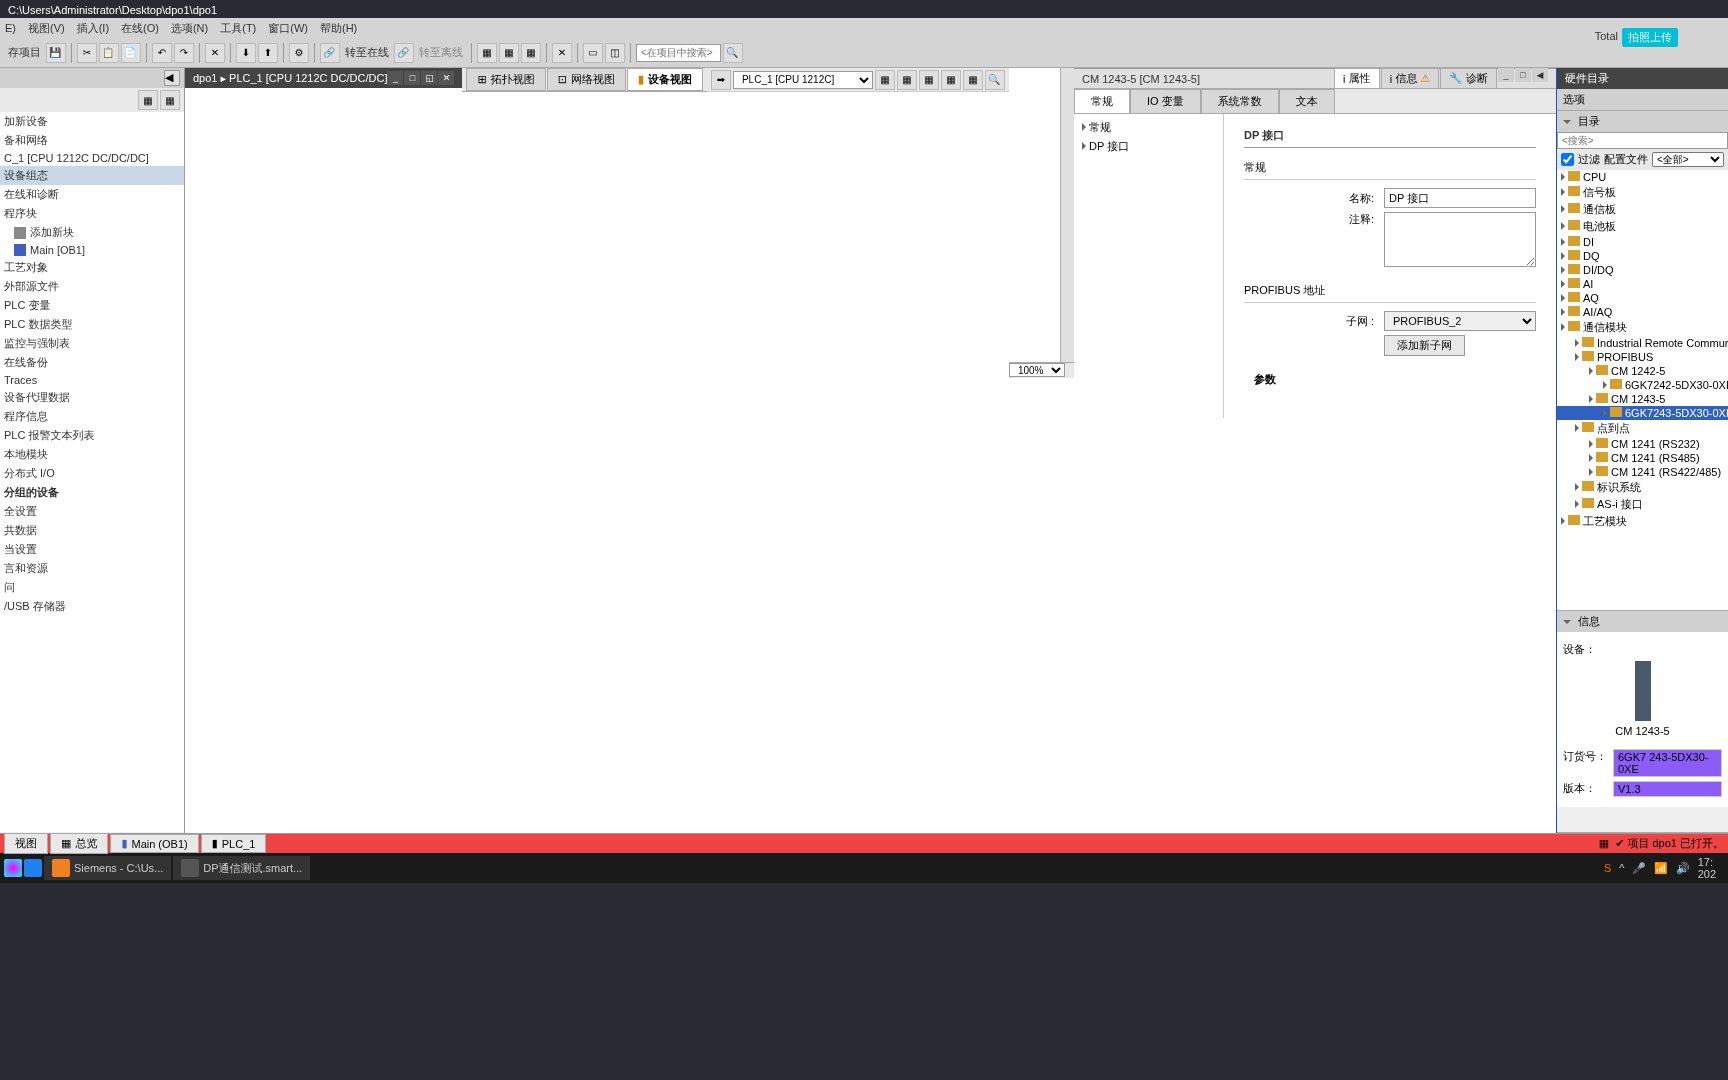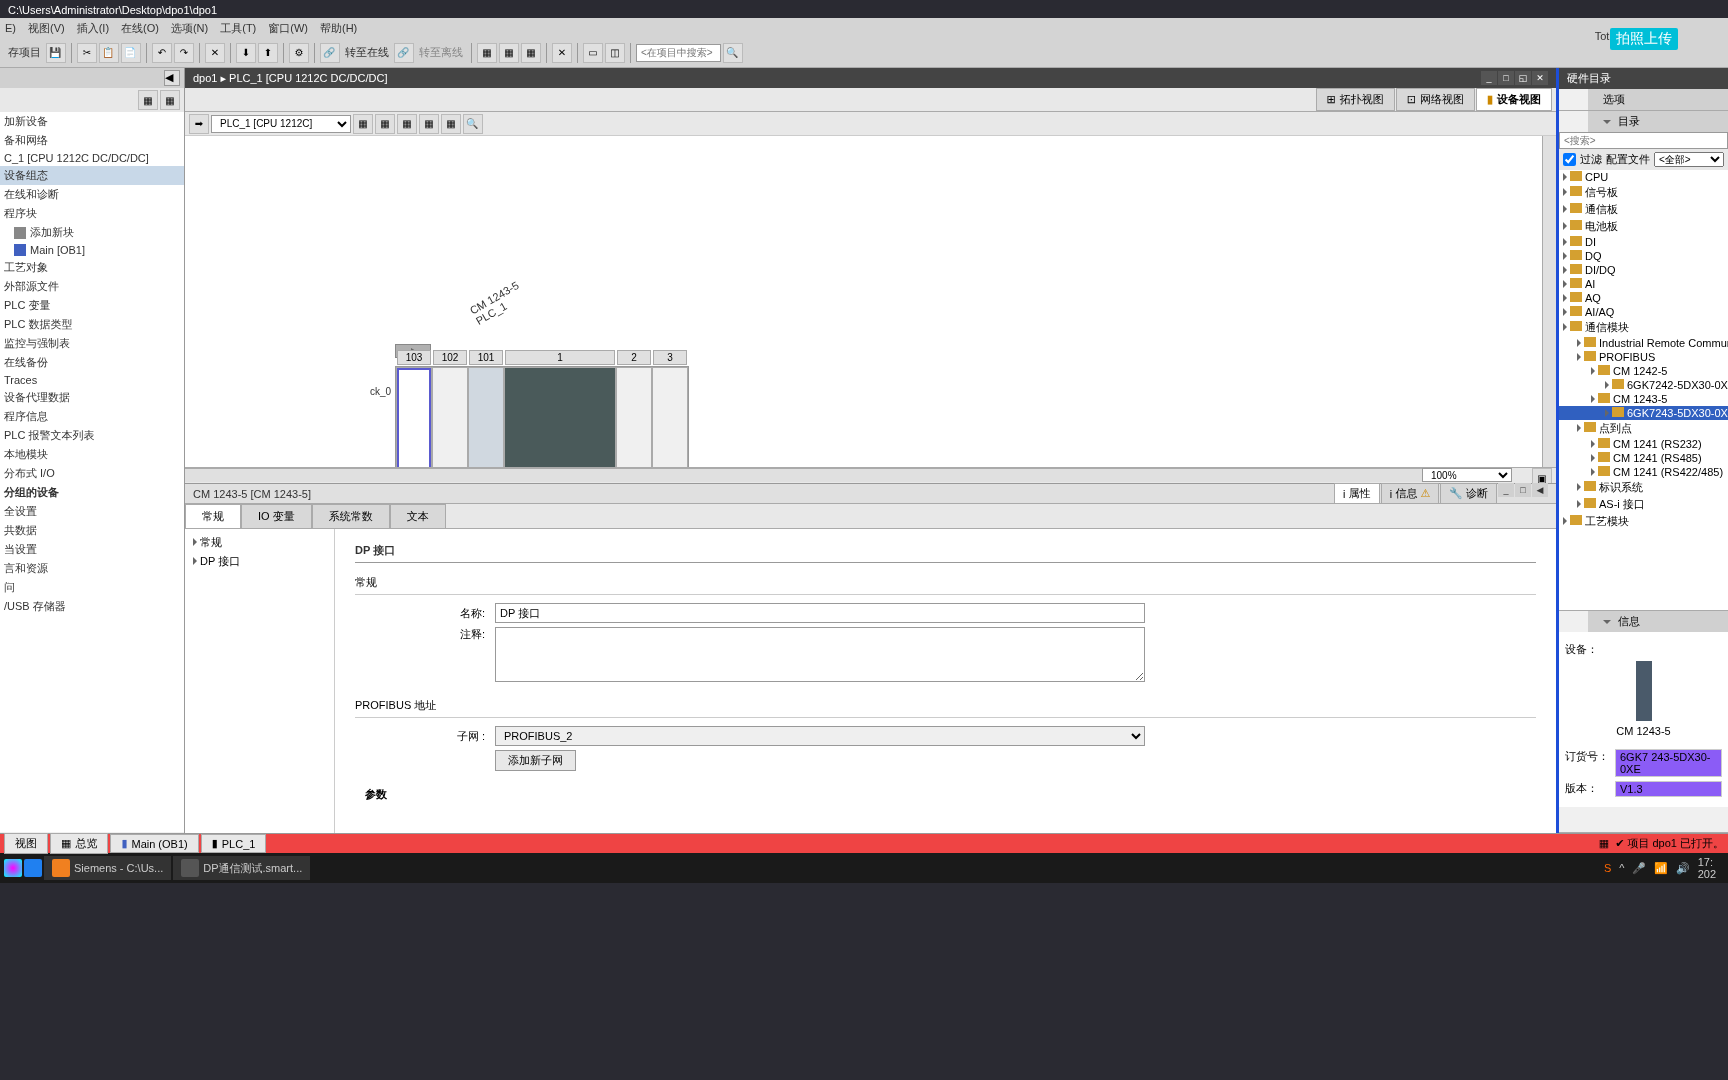--- a/index.html
+++ b/index.html
@@ -15,21 +15,21 @@
     .search-box { width: 85px; height: 18px; border: 1px solid #999; padding: 0 4px; font-size: 10px; }
     .main-area { display: flex; height: 765px; }
     .left-panel { width: 185px; background: #f0f0f0; border-right: 1px solid #999; overflow: hidden; }
     .left-header { background: #d0d0d0; height: 20px; display: flex; justify-content: flex-end; align-items: center; padding: 0 4px; gap: 2px; }
     .left-header-btn { width: 16px; height: 16px; background: #e0e0e0; border: 1px solid #999; }
     .tree-toolbar { background: #e8e8e8; height: 24px; display: flex; align-items: center; justify-content: flex-end; padding: 0 4px; gap: 2px; }
     .tree { background: #fff; height: 720px; overflow-y: auto; }
     .tree-item { padding: 2px 4px; font-size: 11px; color: #333; cursor: pointer; display: flex; align-items: center; gap: 4px; }
     .tree-item.selected { background: #c8d8e8; }
     .tree-icon { width: 12px; height: 12px; background: #888; display: inline-block; }
-    .center-panel { flex: 1; display: flex; flex-direction: column; background: #fff; }
+    .center-panel { flex: 1; display: flex; flex-direction: row; background: #fff; }
     .breadcrumb-bar { background: #444; color: #fff; height: 20px; display: flex; align-items: center; padding: 0 8px; font-size: 11px; justify-content: space-between; }
     .window-controls { display: flex; gap: 1px; }
     .win-btn { width: 16px; height: 14px; background: #555; color: #fff; display: flex; align-items: center; justify-content: center; font-size: 9px; cursor: pointer; }
     .view-tabs { background: #e8e8e8; height: 24px; display: flex; align-items: center; justify-content: flex-end; padding: 0 4px; gap: 1px; border-bottom: 1px solid #aaa; }
     .view-tab { padding: 3px 10px; background: #d8d8d8; border: 1px solid #aaa; font-size: 11px; cursor: pointer; display: flex; align-items: center; gap: 4px; }
     .view-tab.active { background: #fff; font-weight: bold; }
     .device-toolbar { background: #e8e8e8; height: 24px; display: flex; align-items: center; padding: 0 4px; gap: 2px; border-bottom: 1px solid #ccc; }
     .device-dropdown { width: 140px; height: 18px; border: 1px solid #999; padding: 0 4px; font-size: 10px; background: #fff; }
     .device-canvas { flex: 1; background: #fff; position: relative; overflow: auto; }
     .rack { position: absolute; left: 210px; top: 200px; display: flex; border: 1px solid #999; background: #f4f4f4; }
@@ -55,45 +55,45 @@
     .props-nav { width: 150px; border-right: 1px solid #ccc; padding: 4px; }
     .props-nav-item { padding: 2px 4px; font-size: 11px; cursor: pointer; }
     .props-form { flex: 1; padding: 10px 20px; overflow-y: auto; }
     .form-section { font-weight: bold; font-size: 11px; color: #333; border-bottom: 1px solid #999; padding: 4px 0; margin-bottom: 8px; }
     .form-row { display: flex; align-items: center; margin: 4px 0; }
     .form-label { width: 140px; text-align: right; font-size: 11px; padding-right: 10px; }
     .form-input { flex: 1; max-width: 650px; border: 1px solid #999; padding: 2px 4px; font-size: 11px; height: 20px; }
     .form-textarea { flex: 1; max-width: 650px; height: 55px; border: 1px solid #999; }
     .form-select { flex: 1; max-width: 650px; border: 1px solid #999; padding: 2px 4px; font-size: 11px; height: 20px; }
     .form-button-sm { border: 1px solid #999; padding: 2px 12px; font-size: 11px; background: #e8e8e8; }
-    .right-panel { width: 172px; background: #f0f0f0; border-left: 3px solid #1d4ed8; display: flex; flex-direction: column; }
+    .right-panel { width: 172px; background: #f0f0f0; border-left: 1px solid #1d4ed8; display: flex; flex-direction: column; }
     .right-header { background: #444; color: #fff; padding: 3px 8px; font-size: 11px; }
     .right-section { border-bottom: 1px solid #aaa; }
-    .right-section-header { background: #d0d0d0; padding: 3px 15px; font-size: 11px; display: flex; align-items: center; gap: 4px; margin-left: 29px; }
+    .right-section-header { background: #d0d0d0; padding: 3px 6px; font-size: 11px; display: flex; align-items: center; gap: 4px; }
     .catalog-search { width: 100%; border: 1px solid #999; padding: 2px 4px; font-size: 10px; }
     .filter-row { display: flex; align-items: center; padding: 3px 4px; gap: 4px; background: #e8e8e8; }
     .catalog-tree { background: #fff; overflow-y: auto; height: 440px; font-size: 11px; }
     .cat-item { padding: 1px 12px; cursor: pointer; white-space: nowrap; }
     .cat-item.selected { background: #3060c0; color: #fff; }
     .info-panel { flex: 1; background: #fff; padding: 6px; }
     .info-row { display: flex; margin: 4px 0; font-size: 11px; }
     .info-label { width: 50px; }
     .info-value { flex: 1; border: 1px solid #ccc; padding: 1px 4px; background: #8b5cf6; }
     .device-img { width: 16px; height: 60px; background: #4a5a6a; margin: 4px auto; display: block; }
     .bottom-bar { background: #ef4444; height: 20px; display: flex; align-items: center; padding: 0 4px; gap: 2px; border-top: 1px solid #999; }
     .bottom-tab { padding: 2px 10px; background: #e8e8e8; border: 1px solid #aaa; font-size: 11px; display: flex; align-items: center; gap: 4px; }
     .status-right { margin-left: auto; display: flex; align-items: center; gap: 6px; font-size: 11px; }
     .taskbar { background: #1a1a1a; height: 30px; display: flex; align-items: center; padding: 0 4px; gap: 2px; }
     .task-item { background: #333; color: #ccc; padding: 4px 8px; font-size: 10px; display: flex; align-items: center; gap: 4px; height: 24px; }
     .task-icon { width: 18px; height: 18px; background: #555; border-radius: 2px; }
     .tray { margin-left: auto; display: flex; align-items: center; gap: 8px; color: #ccc; font-size: 10px; padding-right: 8px; }
     .chevron { display: inline-block; width: 0; height: 0; border-left: 4px solid transparent; border-right: 4px solid transparent; border-top: 4px solid #666; margin-right: 3px; }
     .chevron.right { border-top: 4px solid transparent; border-bottom: 4px solid transparent; border-left: 4px solid #666; border-right: none; }
     .folder-icon { width: 12px; height: 10px; background: #d4a030; display: inline-block; margin-right: 3px; }
-    .total-badge { position: absolute; right: 50px; top: 28px; background: #00bfd8; color: #fff; padding: 2px 6px; font-size: 14px; border-radius: 2px; }
+    .total-badge { position: absolute; right: 50px; top: 28px; background: #00bfd8; color: #fff; padding: 2px 6px; font-size: 11px; border-radius: 2px; }
     .total-label { position: absolute; right: 110px; top: 30px; color: #333; font-size: 11px; }
     .scrollbar-v { position: absolute; right: 0; top: 0; bottom: 16px; width: 14px; background: #e0e0e0; border-left: 1px solid #aaa; }
     .scrollbar-h { position: absolute; bottom: 0; left: 0; right: 120px; height: 14px; background: #e0e0e0; border-top: 1px solid #aaa; }
     .play-btn { position: absolute; left: 210px; top: 208px; width: 36px; height: 14px; background: #b0b0b0; border: 1px solid #888; display: flex; align-items: center; justify-content: center; }
     .play-btn::after { content: ''; border-left: 5px solid #666; border-top: 3px solid transparent; border-bottom: 3px solid transparent; }
   </style>
 </head>
 <body>
 
 <div class="title-bar">C:\Users\Administrator\Desktop\dpo1\dpo1</div>

